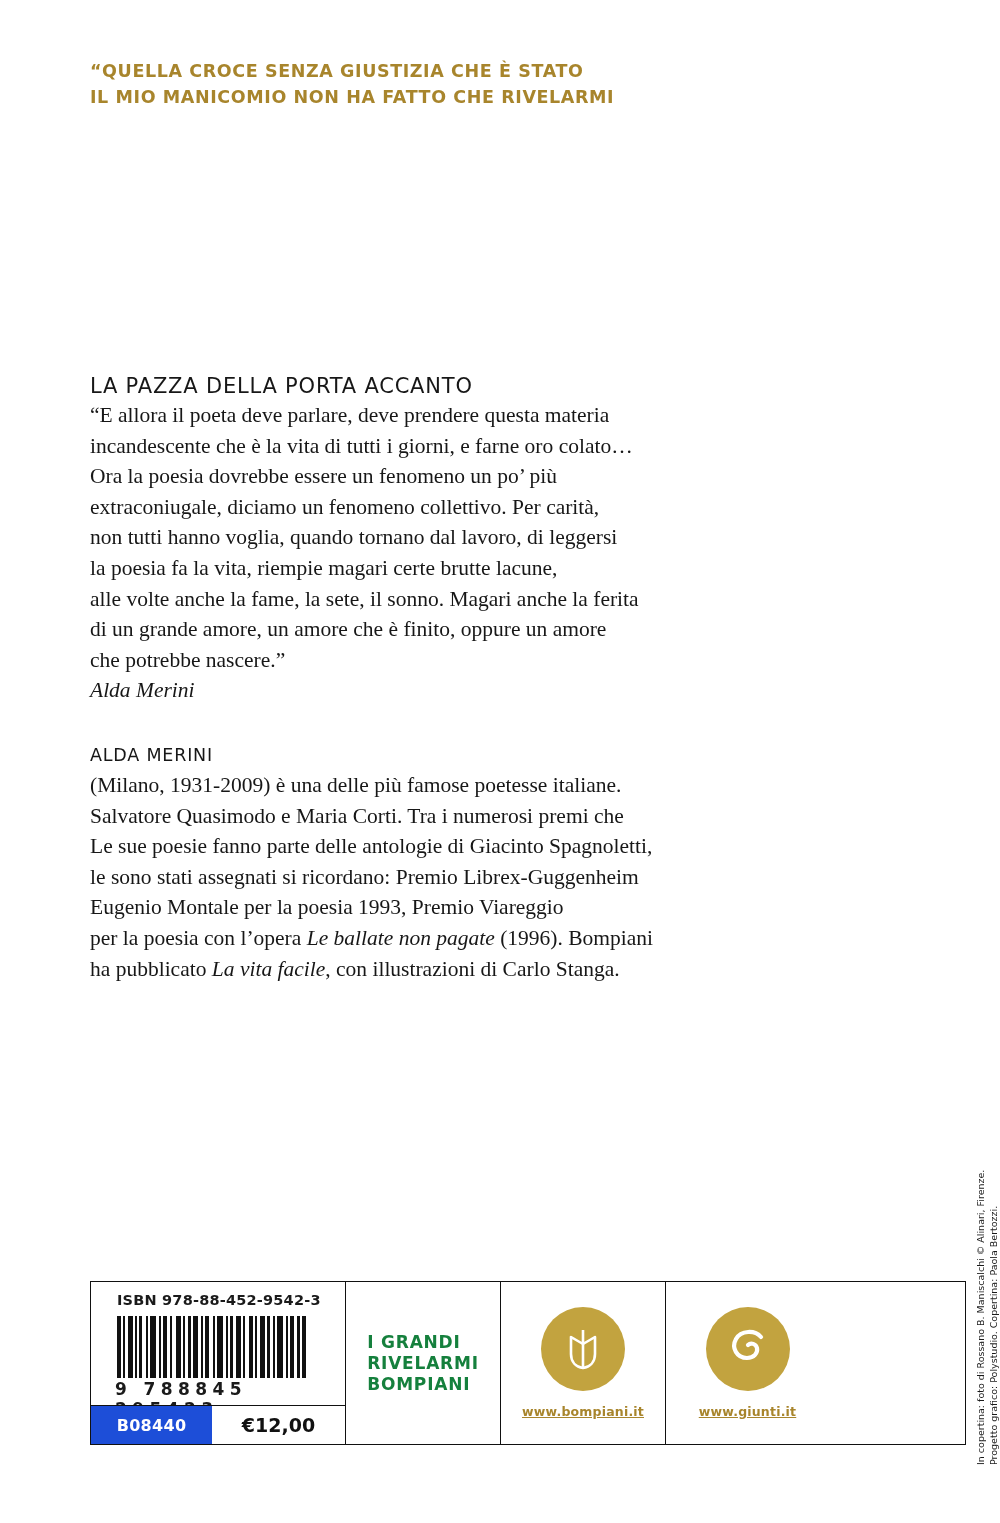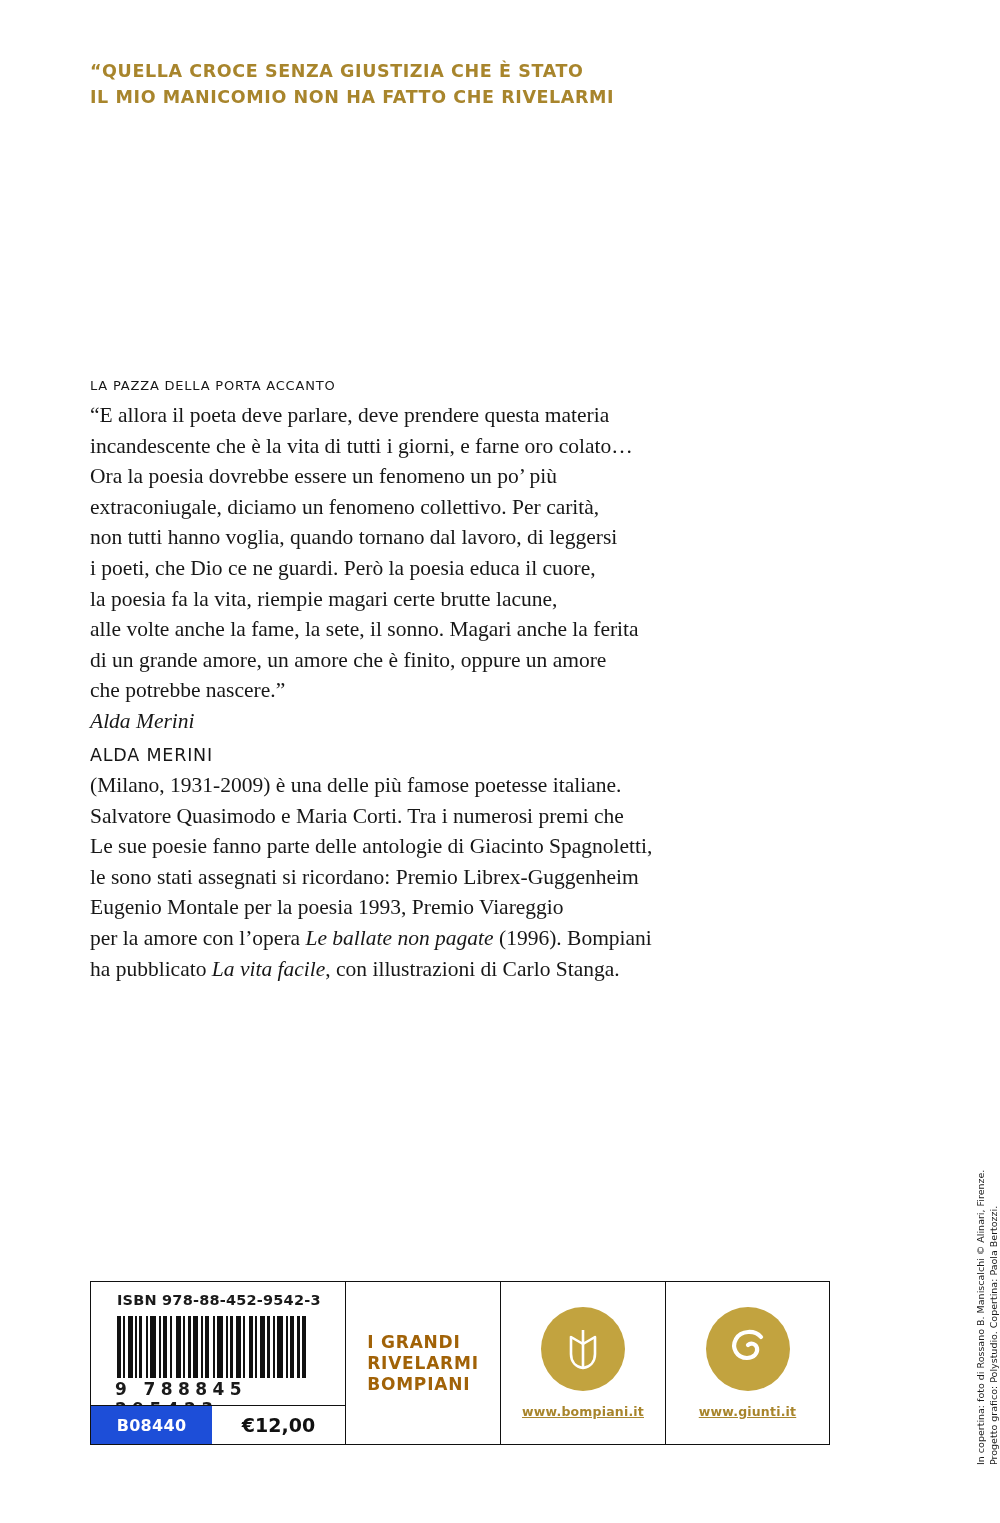--- a/index.html
+++ b/index.html
@@ -38,21 +38,21 @@
     left: 90px;
     top: 372px;
     width: 730px;
     font-family: "Liberation Serif", serif;
     font-size: 21.5px;
     line-height: 30.6px;
     color: #171717;
   }
   .blurb .head {
     font-family: "DejaVu Sans", sans-serif;
-    font-size: 13px;
+    font-size: 21px;
     letter-spacing: 0.8px;
     color: #171717;
     line-height: 28px;
     display: block;
   }
   .blurb .lines div { white-space: pre; }
   .blurb .sig {
     font-family: "Liberation Serif", serif;
     font-style: italic;
     font-size: 21.5px;
@@ -77,21 +77,21 @@
     display: block;
   }
   .bio .lines div { white-space: pre; }
   .bio i { font-style: italic; }
 
   
   .bottombar {
     position: absolute;
     left: 90px;
     top: 1281px;
-    width: 740px;
+    width: 876px;
     height: 164px;
     border: 1.5px solid #111;
     box-sizing: border-box;
     display: flex;
   }
   .cell {
     box-sizing: border-box;
     position: relative;
   }
   .cell.isbn {
@@ -174,21 +174,21 @@
     color: #111;
   }
 
   .series-text {
     font-family: "DejaVu Sans", sans-serif;
     font-weight: bold;
     font-size: 17px;
     line-height: 21px;
     letter-spacing: 0.8px;
     text-align: left;
-    color: #a16207;
+    color: #15803d;
   }
 
   .mark {
     width: 84px;
     height: 84px;
     border-radius: 50%;
     background: #c2a33f;
     display: flex;
     align-items: center;
     justify-content: center;
@@ -228,38 +228,37 @@
 </div>
 
 <div class="blurb">
   <span class="head">LA PAZZA DELLA PORTA ACCANTO</span>
   <div class="lines">
     <div>“E allora il poeta deve parlare, deve prendere questa materia</div>
     <div>incandescente che è la vita di tutti i giorni, e farne oro colato…</div>
     <div>Ora la poesia dovrebbe essere un fenomeno un po’ più</div>
     <div>extraconiugale, diciamo un fenomeno collettivo. Per carità,</div>
     <div>non tutti hanno voglia, quando tornano dal lavoro, di leggersi</div>
-    <div>i poeti, che Dio ce ne guardi. Però la poesia educa il cuore,</div>
     <div>la poesia fa la vita, riempie magari certe brutte lacune,</div>
     <div>alle volte anche la fame, la sete, il sonno. Magari anche la ferita</div>
     <div>di un grande amore, un amore che è finito, oppure un amore</div>
     <div>che potrebbe nascere.”</div>
   </div>
   <div class="sig">Alda Merini</div>
 </div>
 
 <div class="bio">
   <span class="head">ALDA MERINI</span>
   <div class="lines">
     <div>(Milano, 1931-2009) è una delle più famose poetesse italiane.</div>
     <div>Salvatore Quasimodo e Maria Corti. Tra i numerosi premi che</div>
     <div>Le sue poesie fanno parte delle antologie di Giacinto Spagnoletti,</div>
     <div>le sono stati assegnati si ricordano: Premio Librex-Guggenheim</div>
     <div>Eugenio Montale per la poesia 1993, Premio Viareggio</div>
-    <div><span>per la amore con l’opera </span><i>Le ballate non pagate</i><span> (1996). Bompiani</span></div>
+    <div><span>per la poesia con l’opera </span><i>Le ballate non pagate</i><span> (1996). Bompiani</span></div>
     <div><span>ha pubblicato </span><i>La vita facile</i><span>, con illustrazioni di Carlo Stanga.</span></div>
   </div>
 </div>
 
 <div class="bottombar">
 
   <div class="cell isbn">
     <div class="isbn-text">ISBN 978-88-452-9542-3</div>
     <div class="barcode">
       <span style="width:4px"></span>

